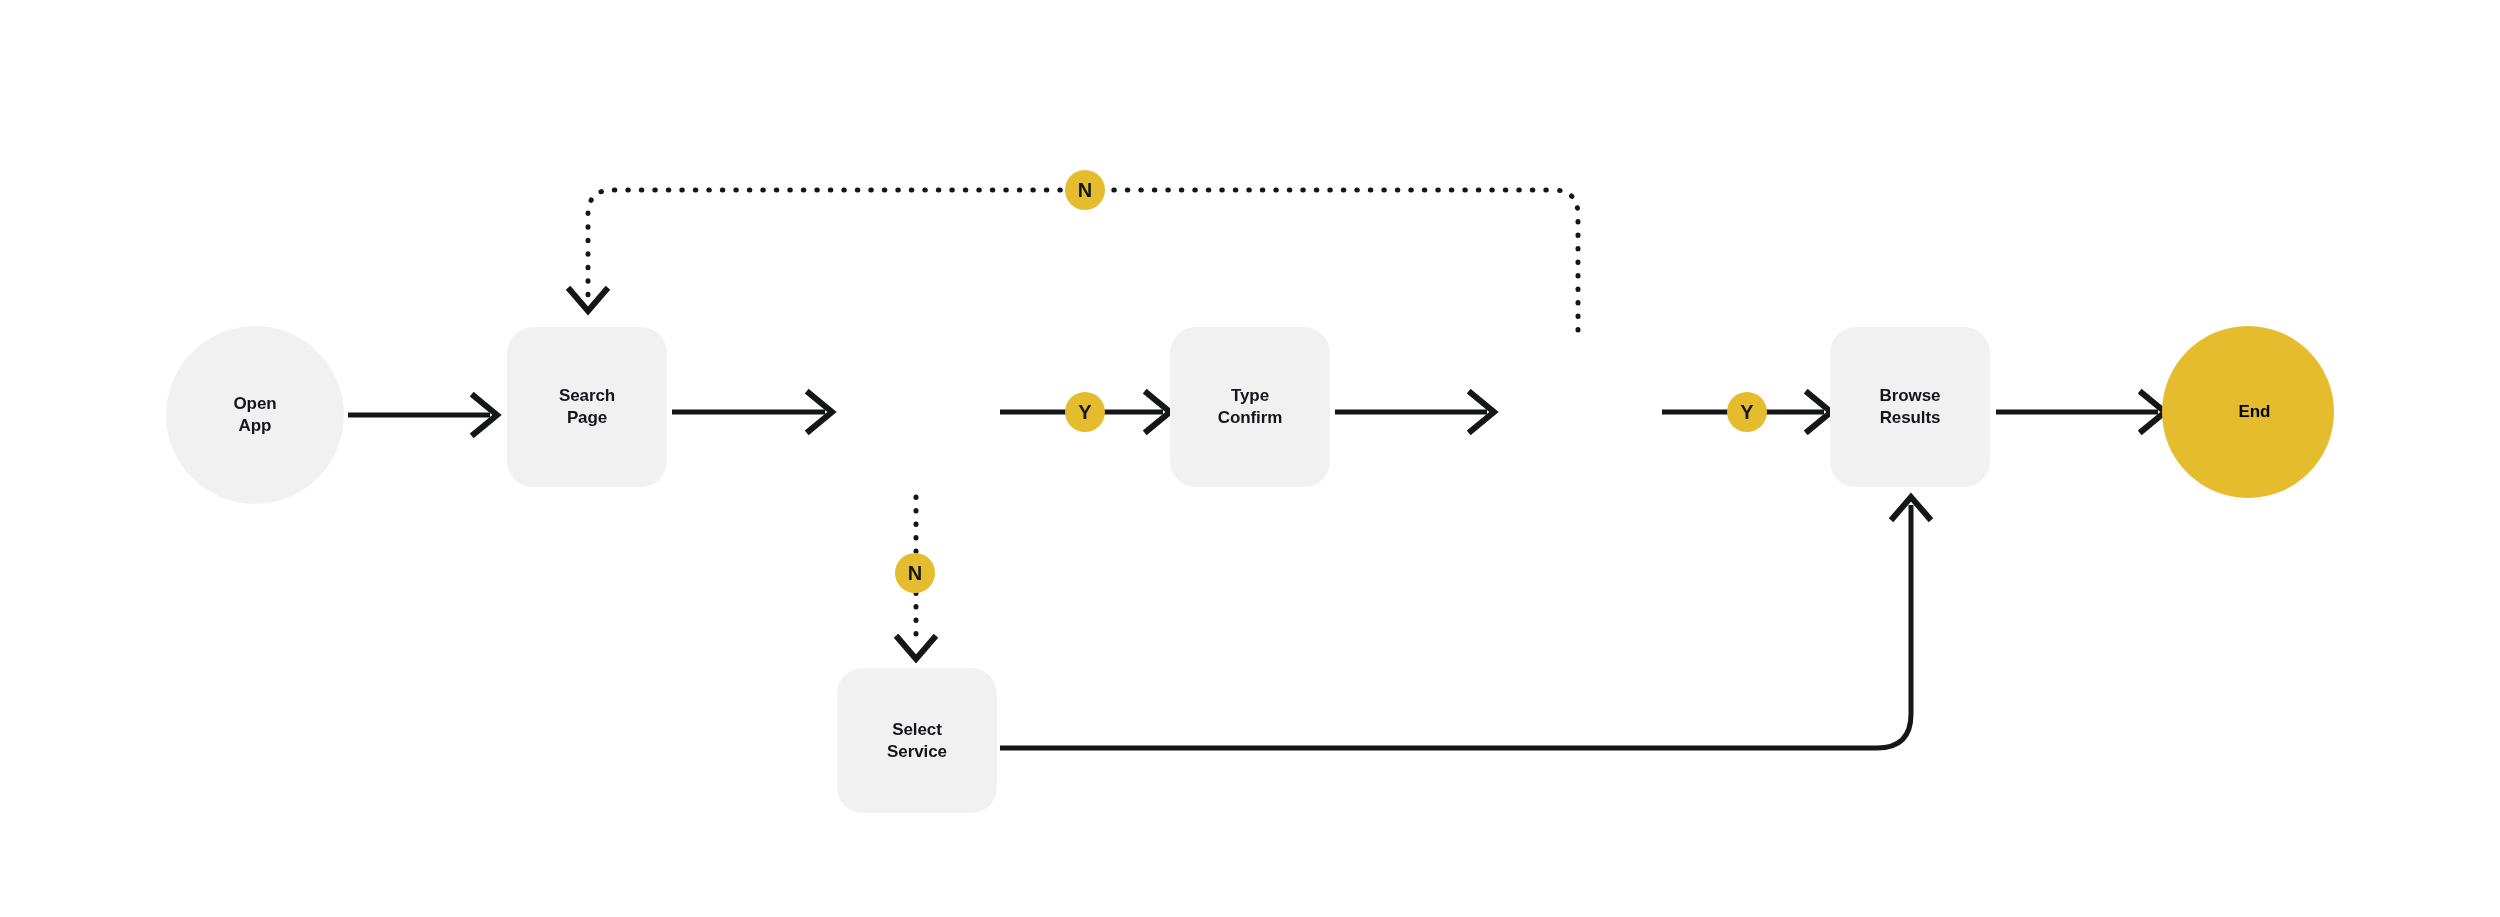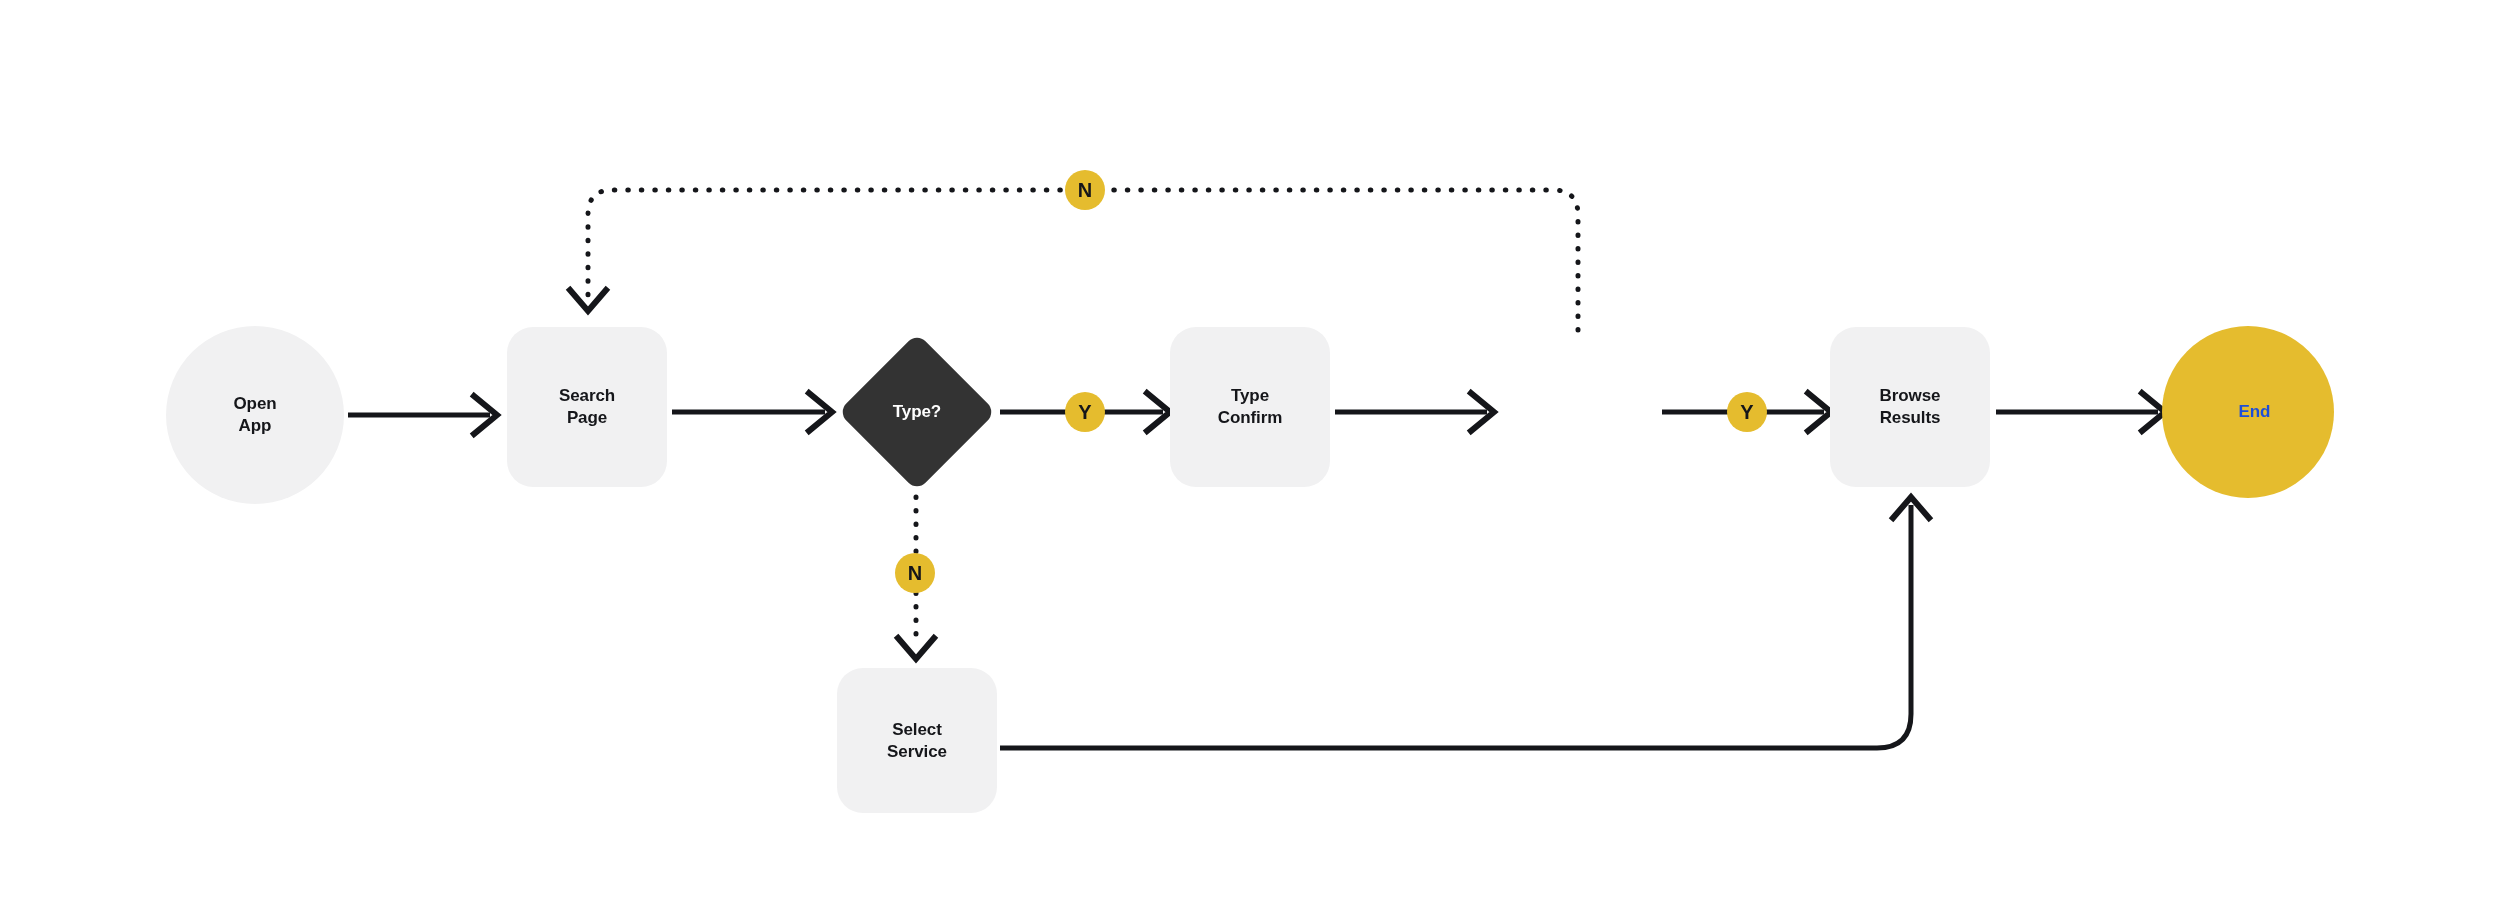--- a/index.html
+++ b/index.html
@@ -49,21 +49,21 @@
 
   .shape-circle {
     background: #f1f1f2;
     border-radius: 50%;
   }
   .shape-circle .node-label { color: #15161a; }
 
   .shape-circle-accent {
     border-radius: 50%;
   }
-  .shape-circle-accent .node-label { color: #1d4ed8; margin-left: 13px; }
+  .shape-circle-accent .node-label { color: #000000; margin-left: 13px; }
 
   .shape-diamond {
     background: transparent;
   }
   .shape-diamond .diamond-body {
     position: absolute;
     left: 50%;
     top: 50%;
     width: 112px;
     height: 112px;
@@ -152,24 +152,20 @@
   <div class="node shape-circle" style="left:166px; top:326px; width:178px; height:178px;">
     <span class="node-label">Open
 App</span>
   </div>
 
   <div class="node shape-rounded" style="left:507px; top:327px; width:160px; height:160px;justify-content:center;">
     <span class="node-label">Search
 Page</span>
   </div>
 
-  <div class="node shape-diamond" style="left:837px; top:332px; width:160px; height:160px;">
-    <span class="diamond-body"></span>
-    <span class="node-label">Type?</span>
-  </div>
 
   <div class="node shape-rounded" style="left:1170px; top:327px; width:160px; height:160px;">
     <span class="node-label">Type
 Confirm</span>
   </div>
 
 
   <div class="node shape-rounded" style="left:1830px; top:327px; width:160px; height:160px;">
     <span class="node-label">Browse
 Results</span>

